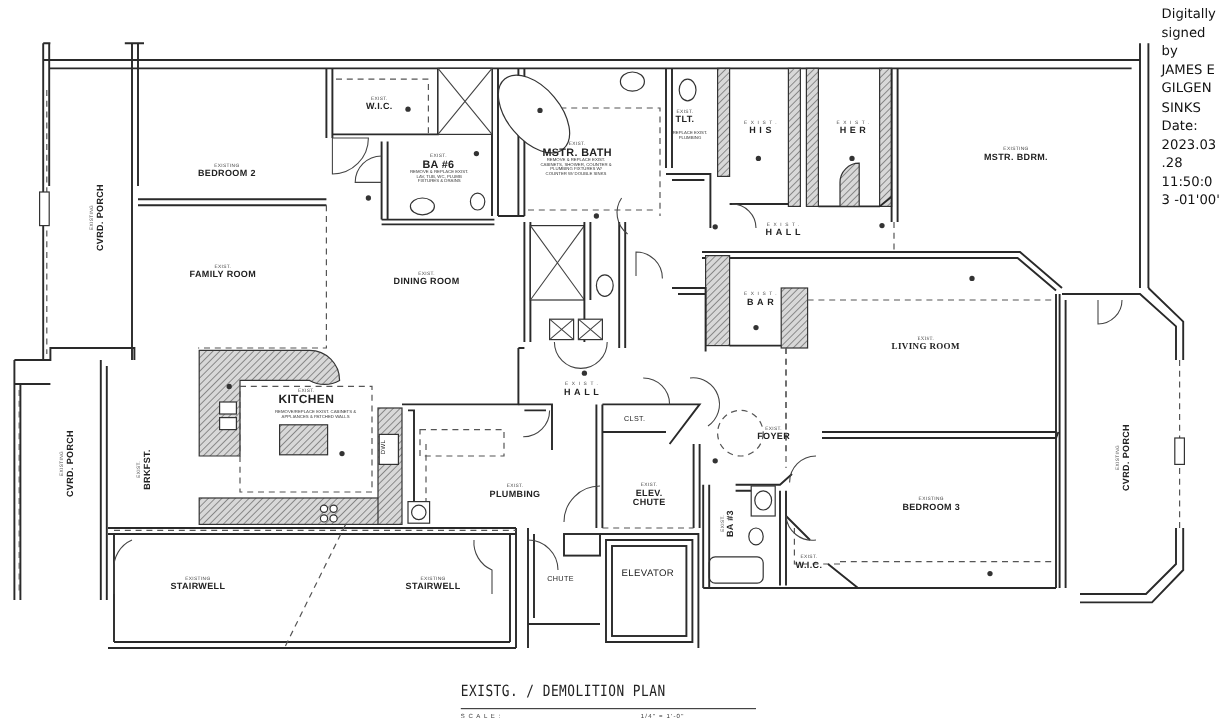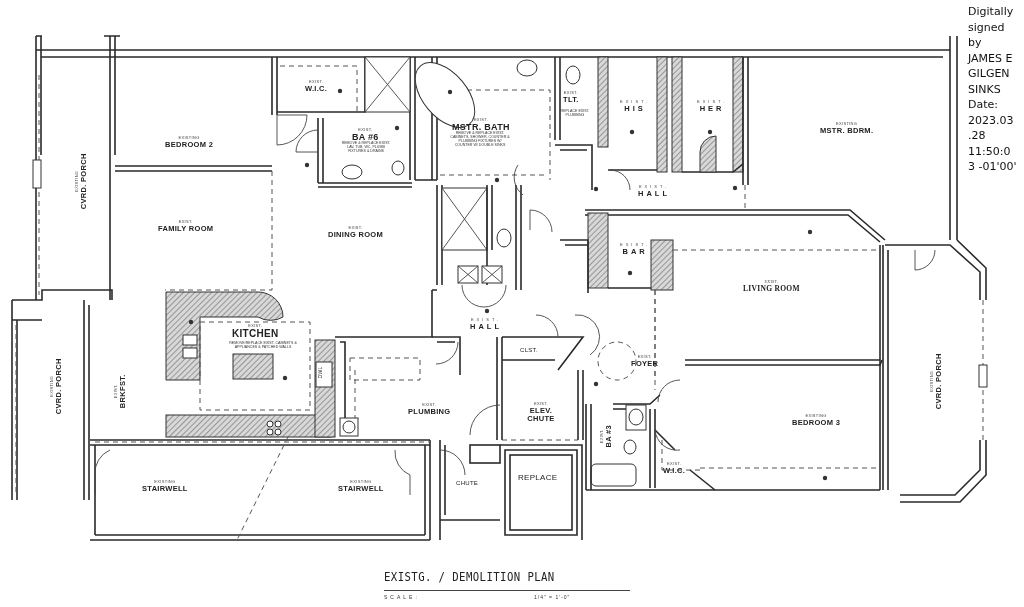--- a/index.html
+++ b/index.html
@@ -207,29 +207,29 @@
 <div class="room-label" style="left:743px;top:280px;font-family:Liberation Serif, serif;"><span class="sub">EXIST.</span><span>LIVING ROOM</span></div>
 <div class="room-label big" style="left:232px;top:324px;font-size:10px;"><span class="sub">EXIST.</span><span>KITCHEN</span></div>
 <div class="note" style="left:228px;top:342px;width:70px;white-space:normal;">REMOVE/REPLACE EXIST. CABINETS &amp; APPLIANCES &amp; PATCHED WALLS</div>
 <div class="room-label spaced" style="left:470px;top:318px;"><span class="sub">EXIST.</span><span>HALL</span></div>
 <div class="room-label" style="left:520px;top:347px;font-size:6px;font-weight:normal;">CLST.</div>
 <div class="room-label" style="left:603px;top:355px;margin-left:28px;"><span class="sub">EXIST.</span><span>FOYER</span></div>
 <div class="room-label" style="left:408px;top:403px;"><span class="sub">EXIST.</span><span>PLUMBING</span></div>
 <div class="room-label" style="left:526px;top:402px;width:30px;white-space:normal;"><span class="sub">EXIST.</span><span>ELEV. CHUTE</span></div>
 <div class="room-label vert" style="left:595px;top:430px;"><span class="sub">EXIST.</span><span>BA #3</span></div>
 <div class="room-label" style="left:663px;top:462px;"><span class="sub">EXIST.</span><span>W.I.C.</span></div>
-<div class="room-label" style="left:792px;top:414px;"><span class="sub">EXISTING</span><span>BEDROOM 3</span></div>
+<div class="room-label" style="left:752px;top:414px;"><span class="sub">EXISTING</span><span>BEDROOM 3</span></div>
 <div class="room-label vert" style="left:103px;top:385px;"><span class="sub">EXIST.</span><span>BRKFST.</span></div>
 <div class="room-label vert" style="left:53px;top:175px;"><span class="sub">EXISTING</span><span>CVRD. PORCH</span></div>
 <div class="room-label vert" style="left:28px;top:380px;"><span class="sub">EXISTING</span><span>CVRD. PORCH</span></div>
 <div class="room-label vert" style="left:908px;top:375px;"><span class="sub">EXISTING</span><span>CVRD. PORCH</span></div>
 <div class="room-label" style="left:142px;top:480px;"><span class="sub">EXISTING</span><span>STAIRWELL</span></div>
 <div class="room-label" style="left:338px;top:480px;"><span class="sub">EXISTING</span><span>STAIRWELL</span></div>
 <div class="room-label" style="left:456px;top:480px;font-size:6px;font-weight:normal;">CHUTE</div>
-<div class="room-label" style="left:518px;top:474px;font-size:8px;font-weight:normal;">REPLACE</div>
+<div class="room-label" style="left:518px;top:474px;font-size:8px;font-weight:normal;">ELEVATOR</div>
 <div class="room-label vert" style="left:314px;top:370px;font-size:5px;font-weight:normal;">DWL</div>
 
 <div id="signature">
   <div>Digitally</div>
   <div>signed</div>
   <div>by</div>
   <div>JAMES E</div>
   <div>GILGEN</div>
   <div>SINKS</div>
   <div>Date:</div>

